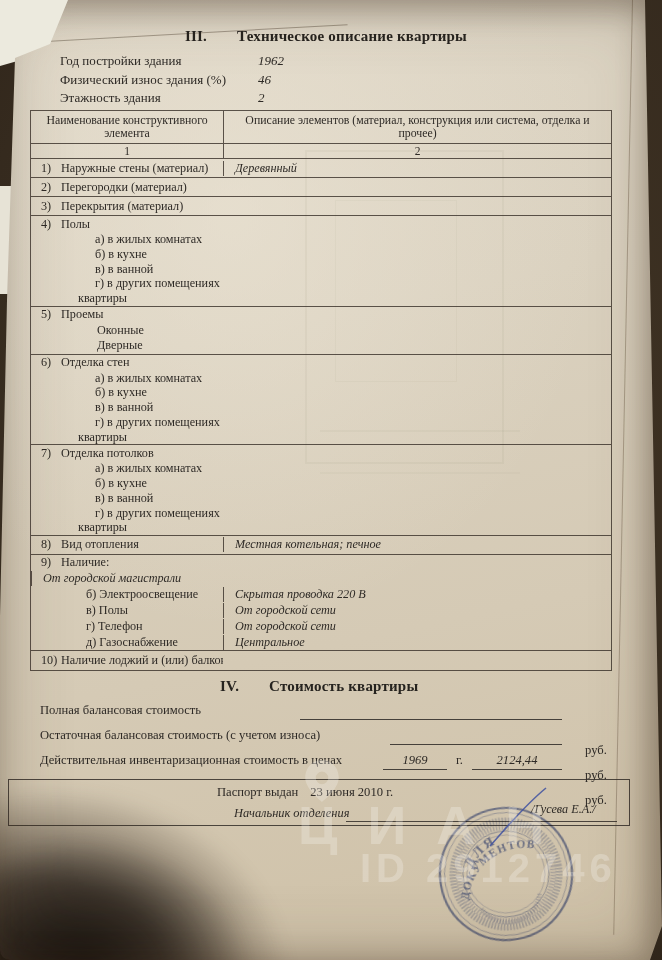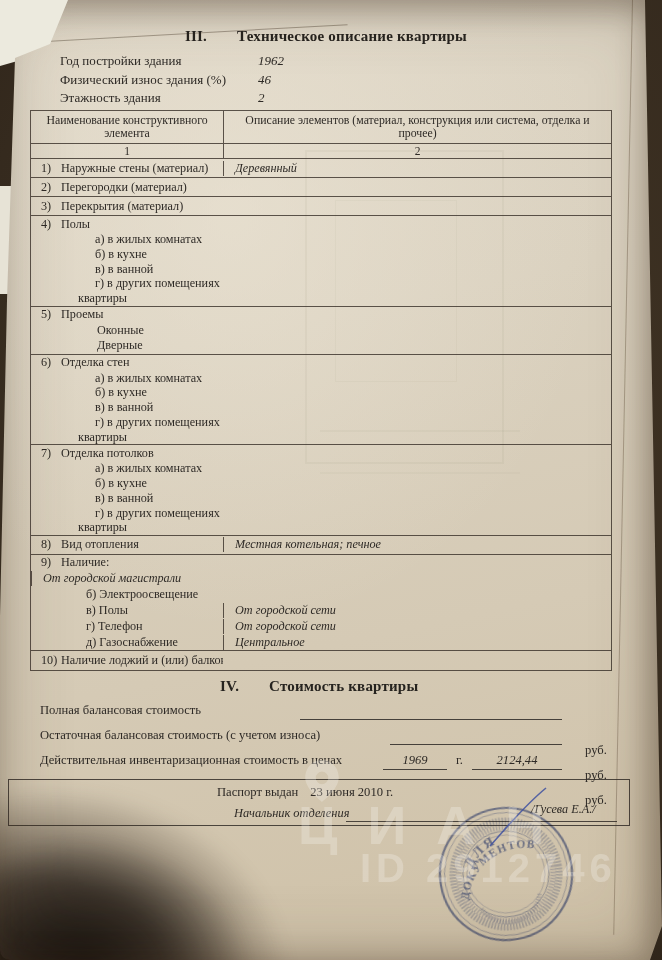--- a/index.html
+++ b/index.html
@@ -391,20 +391,23 @@
         <div class="tline sub2">
           <div class="vcell">
             <span class="val">От городской магистрали</span>
           </div>
         </div>
 
         <div class="tline sub2">
           <div class="lcell">
 
             <span class="lbl">б) Электроосвещение</span>
+          </div>
+          <div class="vcell">
+            <span class="val">Скрытая проводка 220 В</span>
           </div>
         </div>
 
         <div class="tline sub2">
           <div class="lcell">
 
             <span class="lbl">в) Полы</span>
           </div>
           <div class="vcell">
             <span class="val">От городской сети</span>

